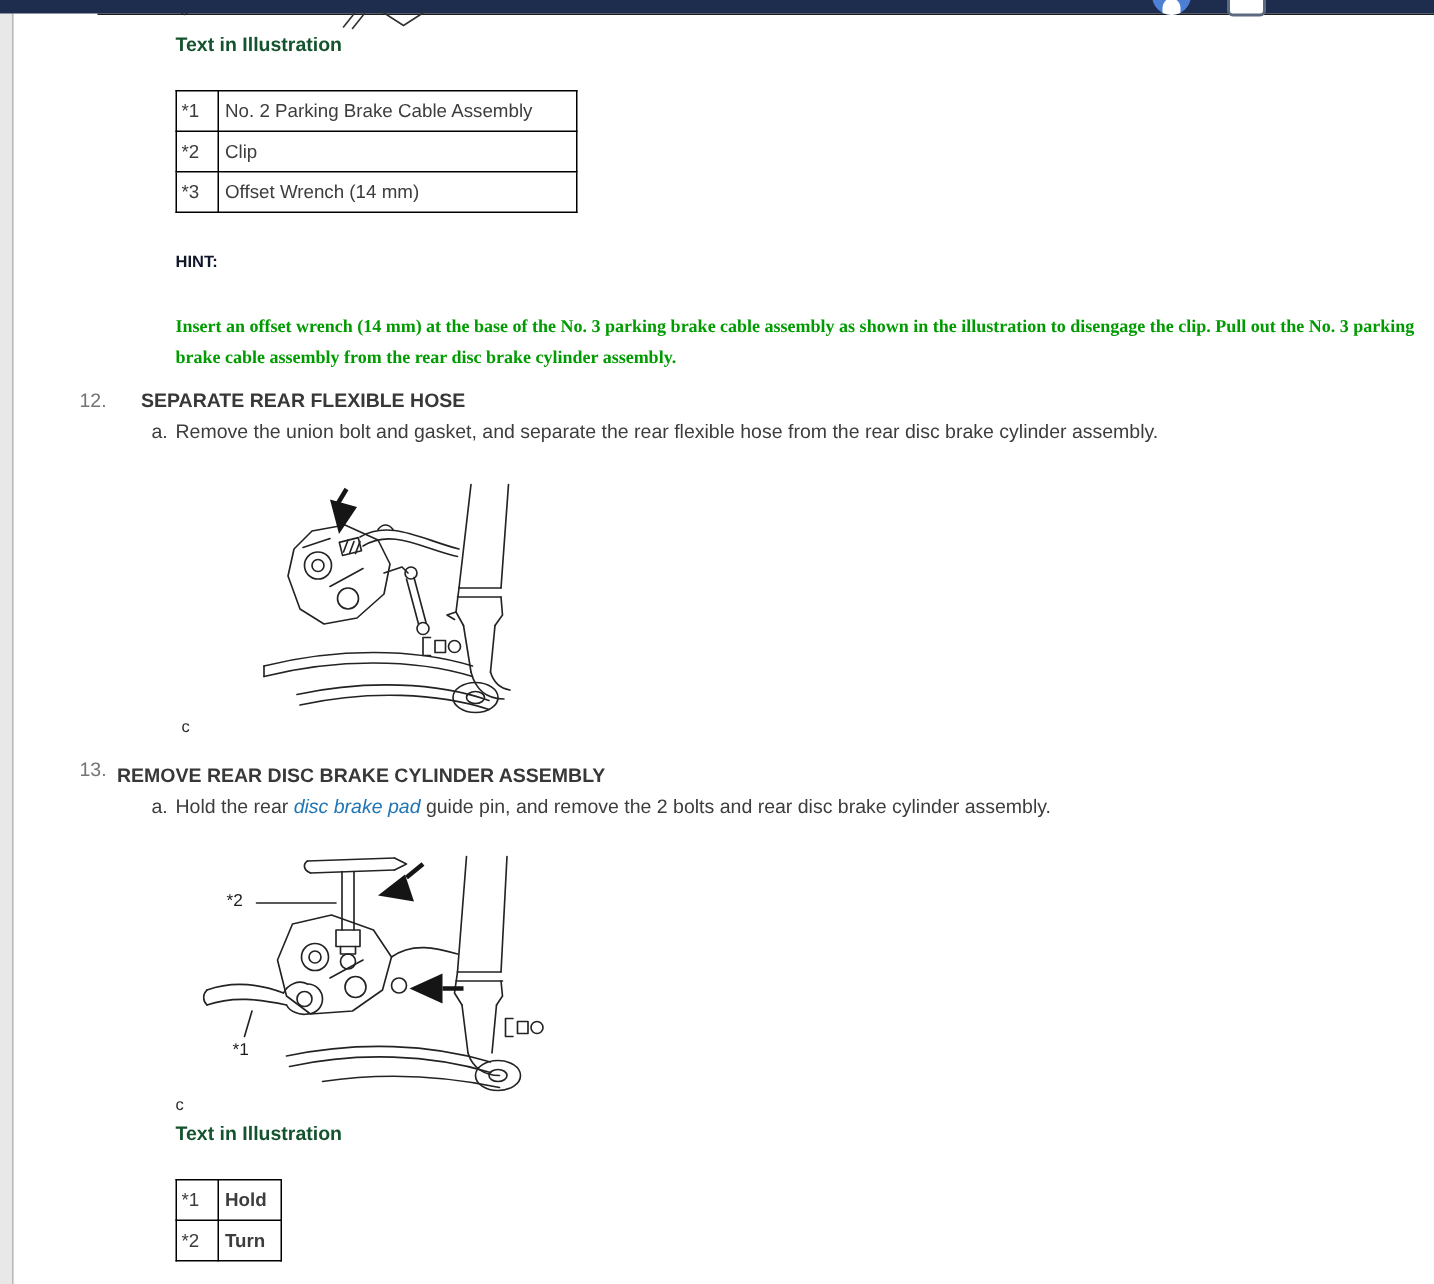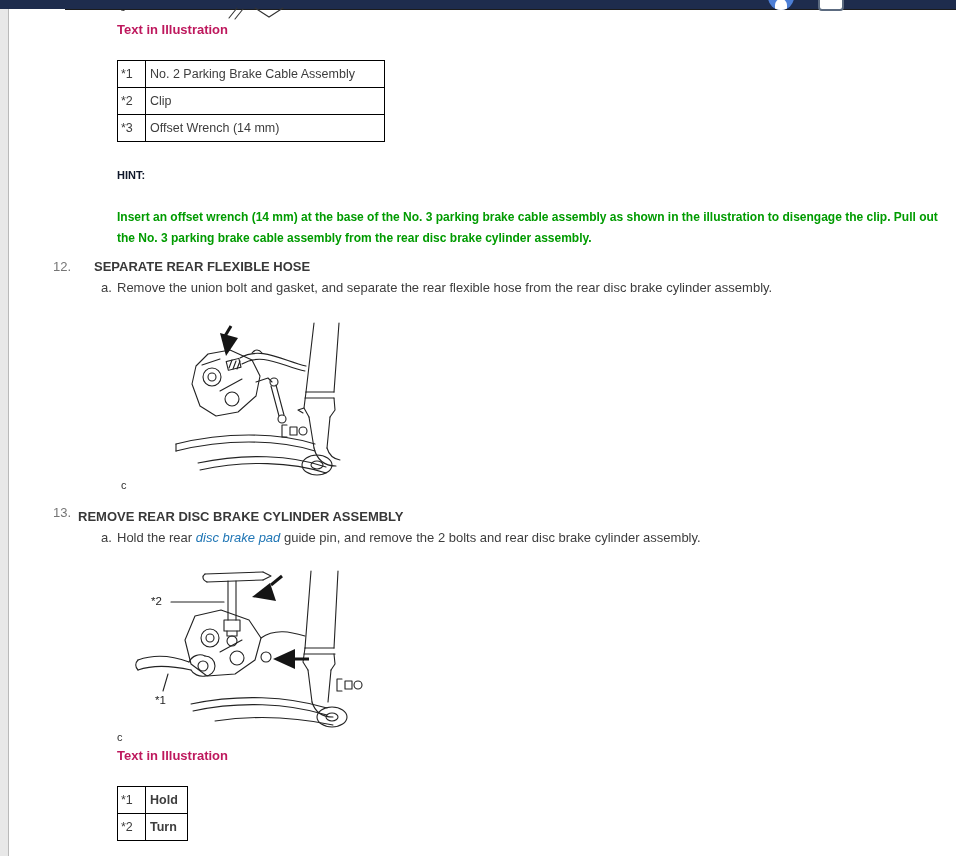--- a/index.html
+++ b/index.html
@@ -12,30 +12,30 @@
   .content-topline{position:absolute;left:65px;top:9px;width:891px;height:1px;background:#1c1c1c;z-index:3;}
   .left-edge{position:absolute;left:0;top:9px;width:8px;height:847px;background:#e8e8e8;border-right:1px solid #b9b9b9;}
   .avatar{position:absolute;left:768px;top:-16px;width:26px;height:26px;border-radius:50%;
     background:#4d7fd6;z-index:6;overflow:hidden;}
   .avatar .bust{position:absolute;left:7px;top:15px;width:12px;height:11px;border-radius:6px 6px 0 0;background:#fff;}
   .chat{position:absolute;left:818px;top:-11px;width:22px;height:18px;border:2px solid #5c6b80;
     border-radius:4px;background:#fff;z-index:6;}
   .frag-art{position:absolute;left:225px;top:5px;z-index:5;}
   .frag-c{position:absolute;left:120px;top:1px;font-size:11px;color:#2e2e2e;}
 
-  .bold-head{position:absolute;font-size:13px;font-weight:bold;color:#be185d;}
+  .bold-head{position:absolute;font-size:13px;font-weight:bold;color:#14532d;}
   .tbl{position:absolute;border-collapse:collapse;font-size:12.5px;color:#3d3d3d;background:#fff;}
   .tbl td{border:1px solid #000;height:24px;padding:1px 4px;vertical-align:middle;}
   .tbl td.k{width:22px;padding:1px 2px 1px 3px;}
   .t1 td.v{width:230px;}
   .t2 td.v{width:33px;font-weight:bold;}
 
   .hint-label{position:absolute;left:117px;top:169px;font-size:11px;font-weight:bold;color:#0f172a;}
   .hint-body{position:absolute;left:117px;top:207px;width:830px;font-size:12px;font-weight:bold;
-    color:#009b00;line-height:21px;}
+    color:#009b00;line-height:21px;font-family:Liberation Serif, serif;}
 
   .step-num{position:absolute;font-size:13px;color:#757575;}
   .step-title{position:absolute;font-size:13px;font-weight:bold;color:#383838;}
   .sub-letter{position:absolute;font-size:13px;color:#3d3d3d;}
   .sub-text{position:absolute;font-size:13px;color:#3d3d3d;width:812px;}
   .cap{position:absolute;font-size:11px;color:#2e2e2e;}
   .illus{position:absolute;}
   .illus-label{position:absolute;font-size:11.5px;color:#1c1c1c;}
   a.inline-link{color:#2076b5;text-decoration:none;cursor:pointer;font-style:italic;}
 </style>

